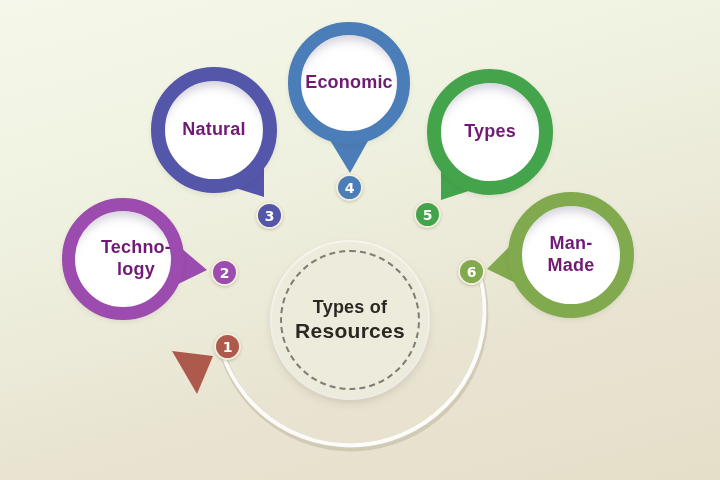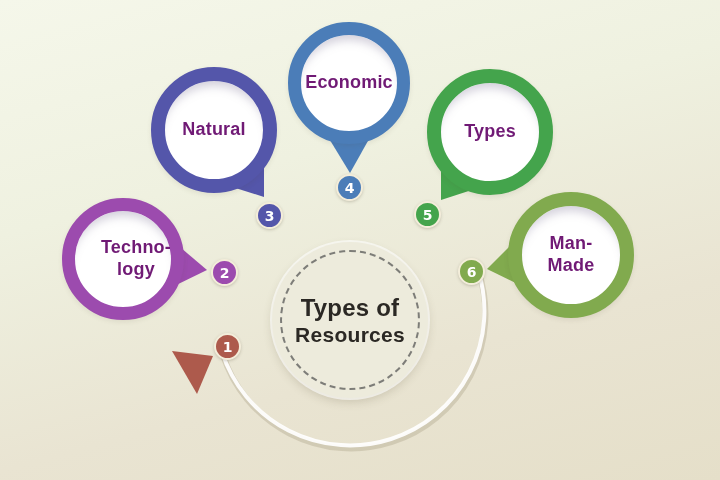--- a/index.html
+++ b/index.html
@@ -51,21 +51,21 @@
     position:absolute;z-index:2;left:272px;top:242px;width:156px;height:156px;
     border-radius:50%;background:#edebdc;
     box-shadow:0 0 0 2px rgba(255,255,255,.6), 0 4px 10px rgba(95,85,60,.22);
     display:flex;align-items:center;justify-content:center;
   }
   .center-dashed{
     position:absolute;inset:8px;border:2px dashed rgba(82,82,82,.72);
     border-radius:50%;
   }
   .center-text{display:flex;flex-direction:column;align-items:center;gap:1px;color:#2b2824;}
-  .center-line1{font-size:24px;font-weight:700;letter-spacing:.2px;}
+  .center-line1{font-size:18px;font-weight:700;letter-spacing:.2px;}
   .center-line2{font-size:21px;font-weight:800;letter-spacing:.3px;}
 </style>
 </head>
 <body>
 
 <div class="stage">
 
   <svg class="decor-layer" viewBox="0 0 720 480" xmlns="http://www.w3.org/2000/svg">
 
     <path d="M 223 355 A 128 128 0 1 0 479 273" fill="none" stroke-width="6" stroke-linecap="round" stroke="rgba(150,140,110,0.28)"></path>

